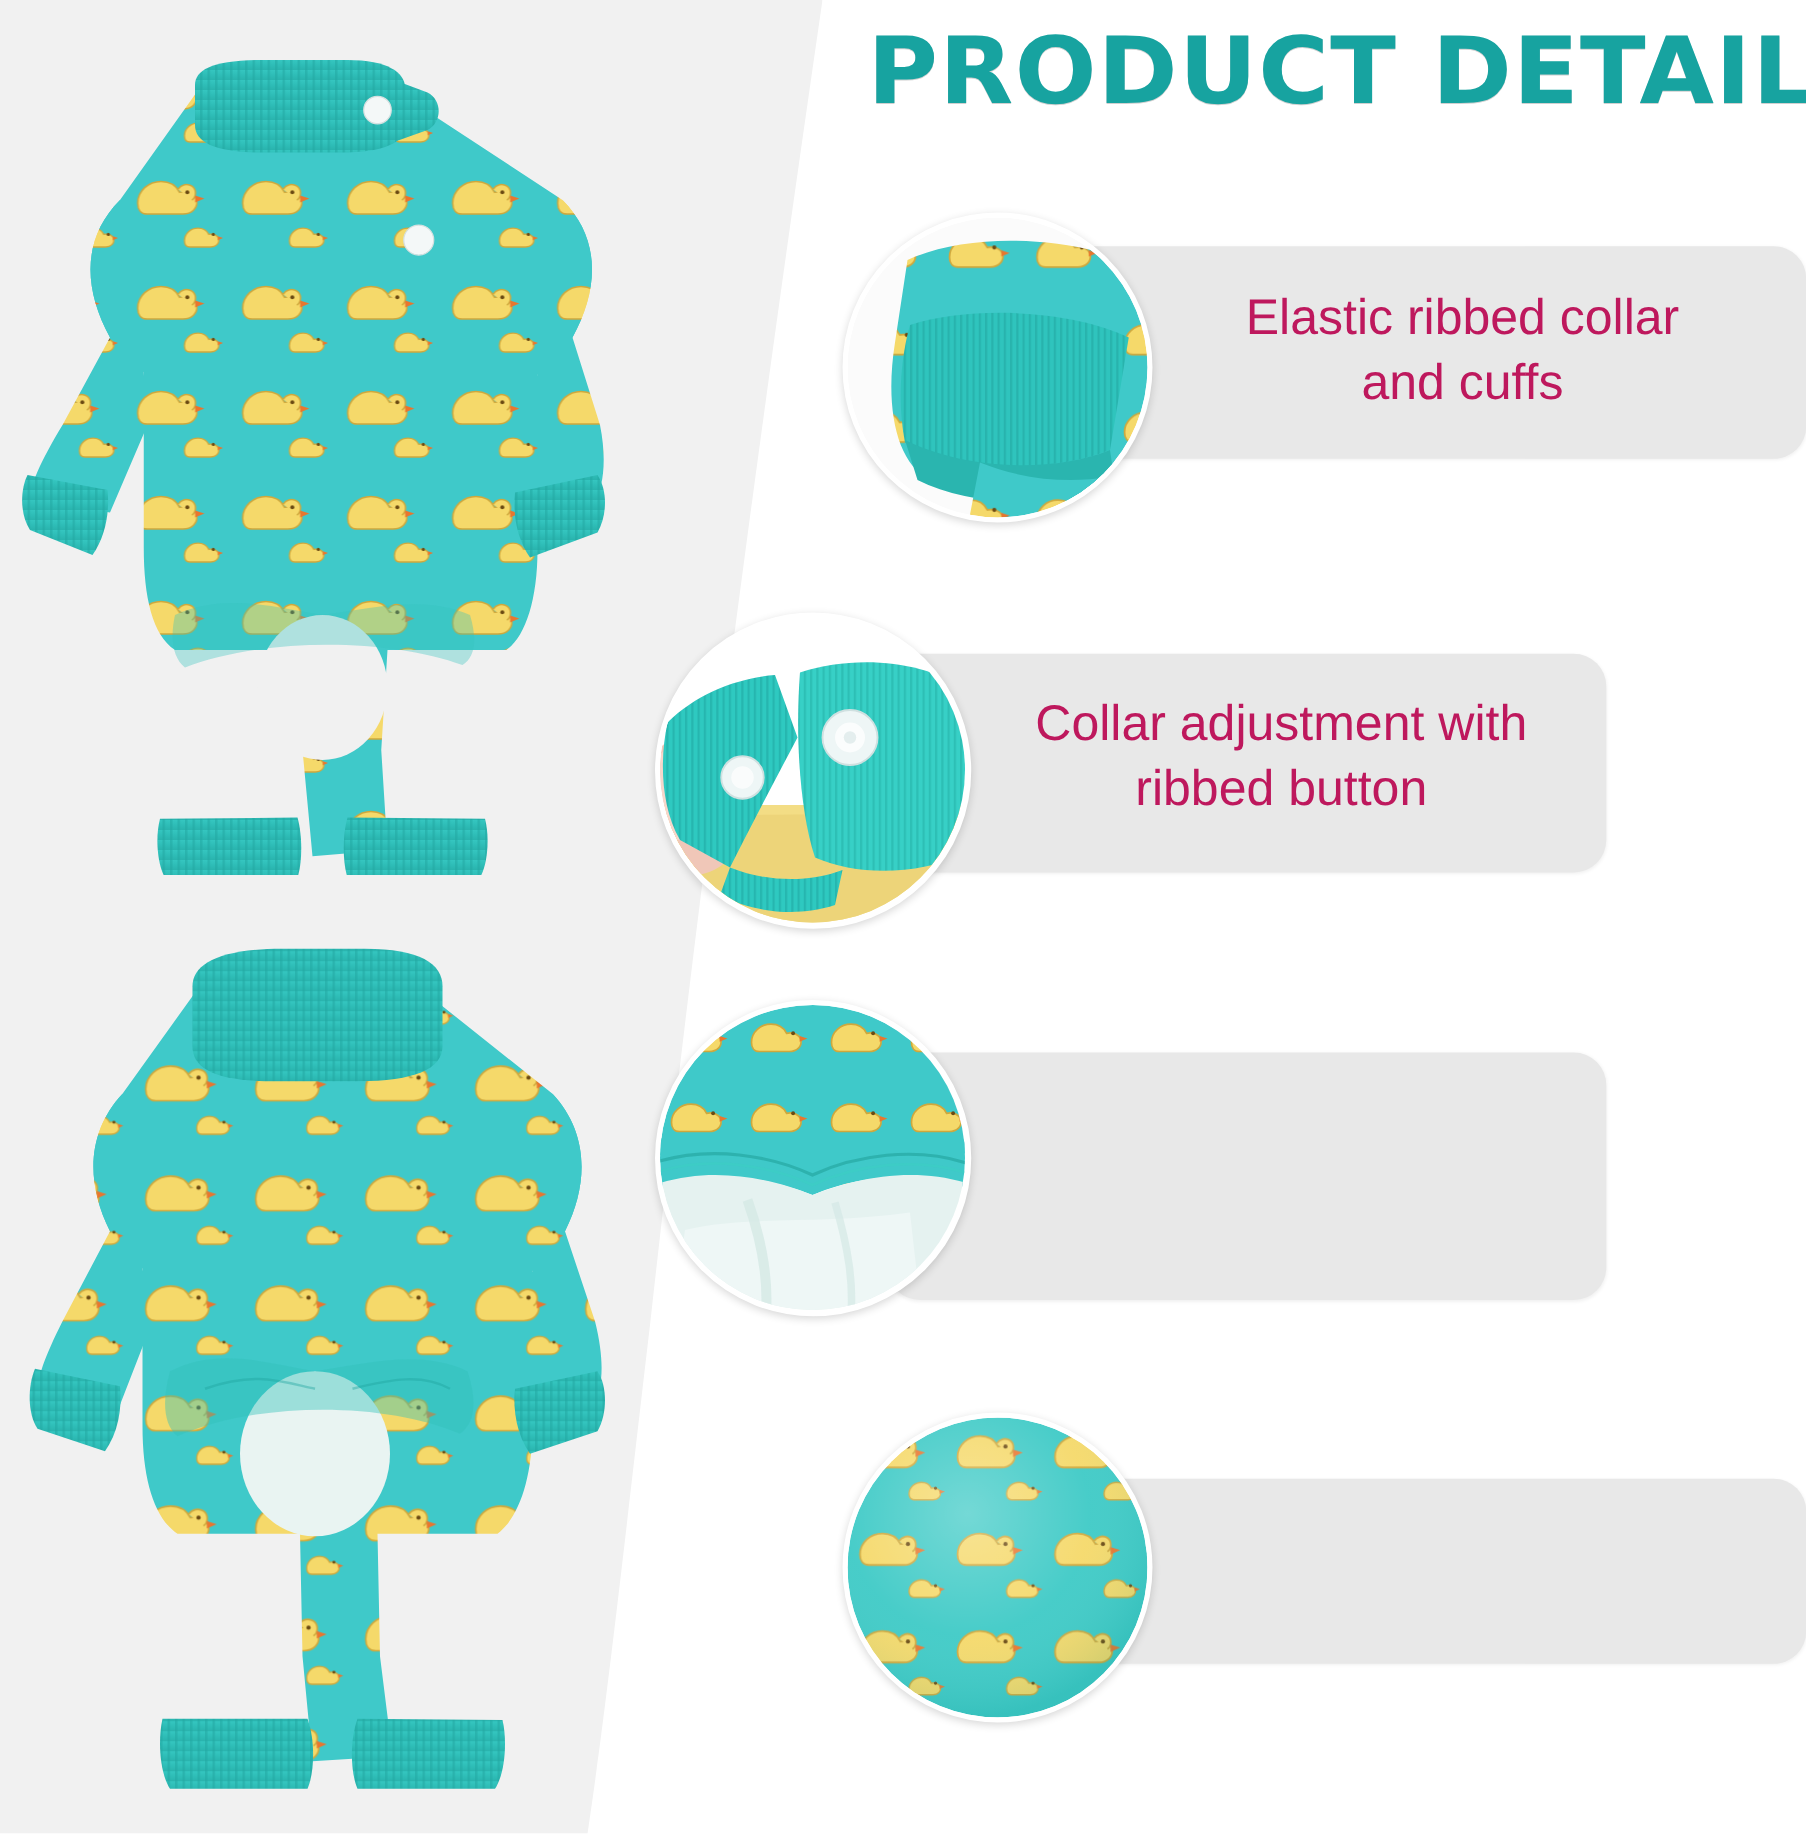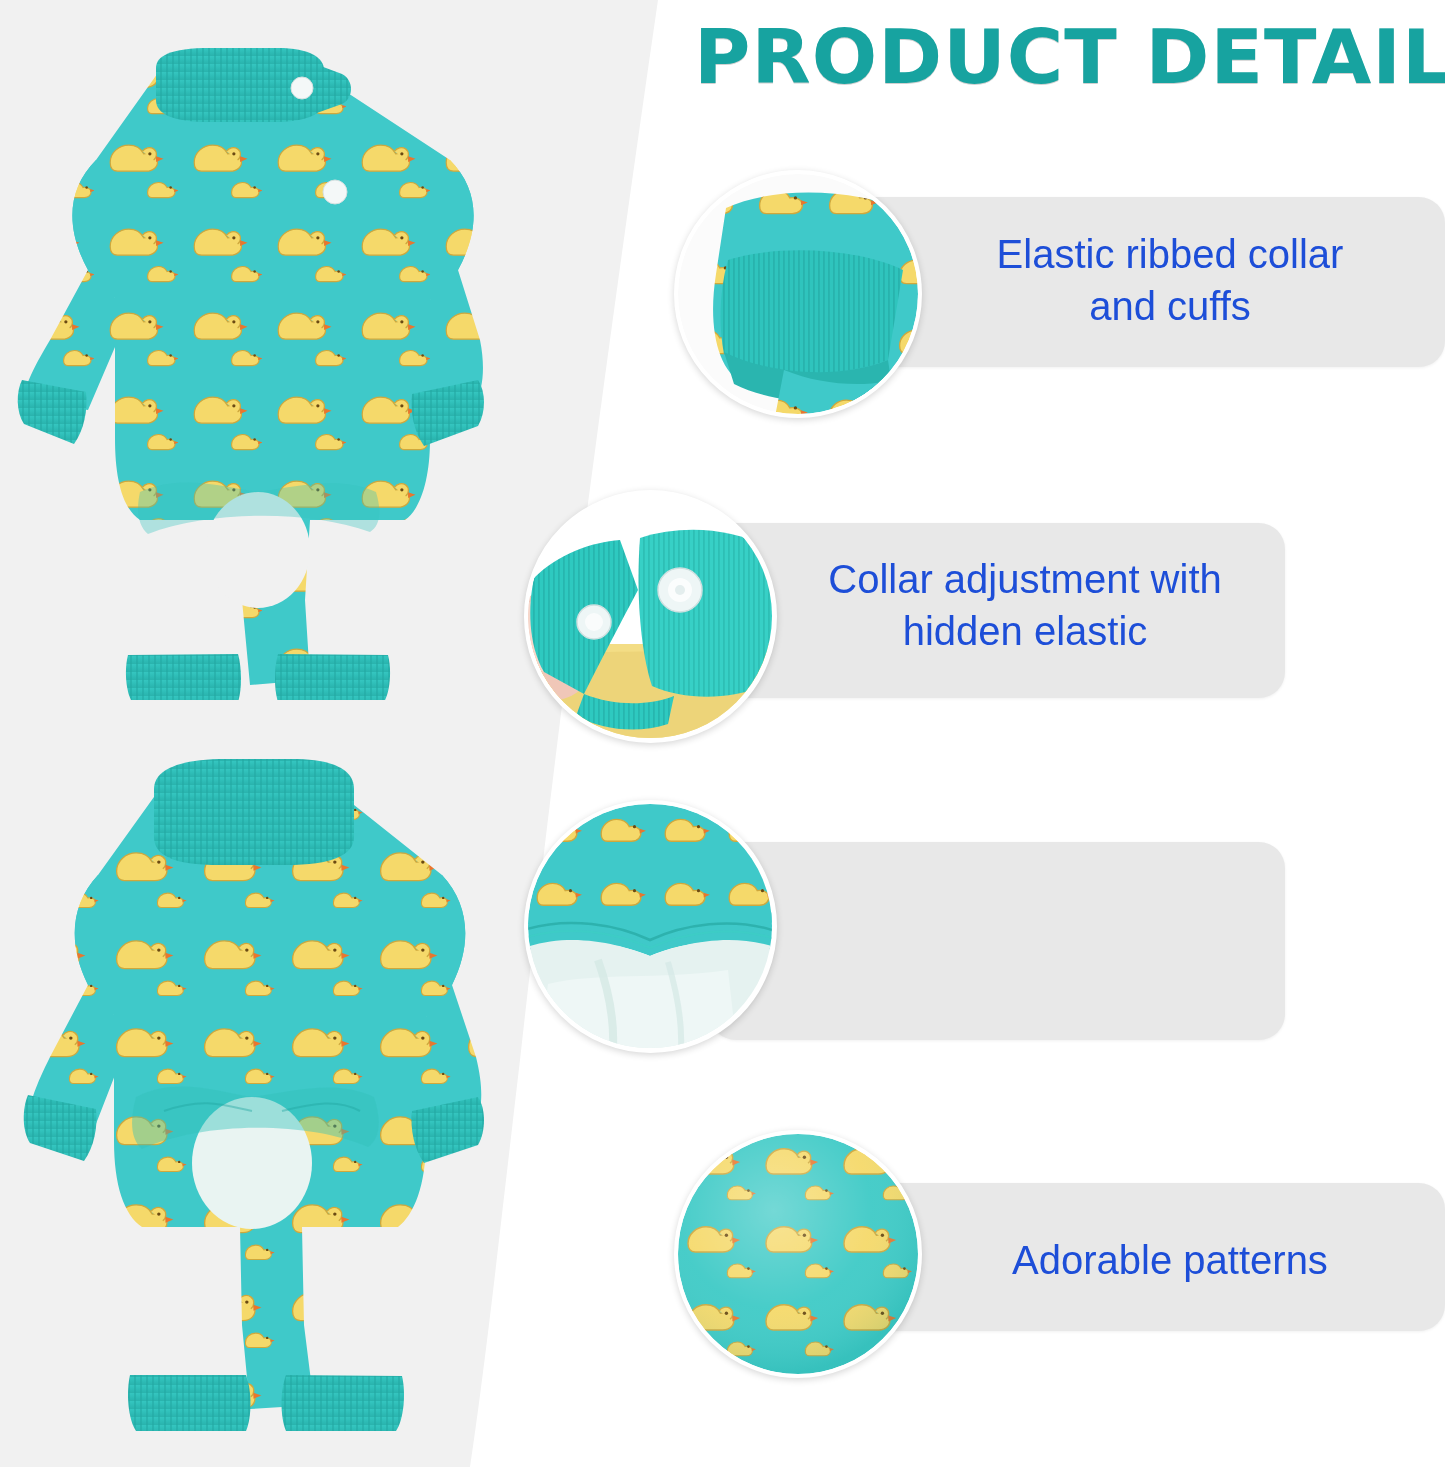--- a/index.html
+++ b/index.html
@@ -59,21 +59,21 @@
     position: absolute;
   }
   .feature-panel {
     position: absolute;
     background: #e8e8e8;
     border-radius: 22px;
     box-shadow: 0 1px 3px rgba(0,0,0,0.06);
   }
   .feature-text {
     position: absolute;
-    color: #1d4ed8;
+    color: #be185d;
     font-family: "Liberation Sans", sans-serif;
     font-size: 40px;
     line-height: 52px;
     text-align: center;
     white-space: pre-line;
   }
   .feature-circle {
     position: absolute;
     border-radius: 50%;
     overflow: hidden;
@@ -233,21 +233,21 @@
           <path d="M46,178 C90,200 160,206 210,186 L214,214 C170,234 100,232 56,210 Z" fill="#2ab5af"></path>
           <path d="M106,196 C150,214 200,214 238,200 L238,248 L96,248 Z" fill="url(#duckPatC1)"></path>
         </g>
       </svg>
     </div>
   </div>
 
   <div class="feature" style="left:510px; top:490px; width:790px; height:265px;">
     <div class="feature-panel" style="left:200px; top:33px; width:575px; height:175px; border-radius:26px;"></div>
     <div class="feature-text" style="left:270px; top:63px; width:490px;">Collar adjustment with
-hidden elastic</div>
+ribbed button</div>
     <div class="feature-circle" style="left:14px; top:0px; width:245px; height:245px;">
       <svg width="245" height="245" viewBox="0 0 245 245" xmlns="http://www.w3.org/2000/svg">
         <defs>
           <pattern id="ribC2" width="5" height="7" patternUnits="userSpaceOnUse">
             <rect width="5" height="7" fill="#2ec9c0"></rect>
             <rect x="0" y="0" width="1.8" height="7" fill="#21aaa3" opacity="0.6"></rect>
           </pattern>
           <pattern id="ribC2b" width="5" height="7" patternUnits="userSpaceOnUse">
             <rect width="5" height="7" fill="#37d0c6"></rect>
             <rect x="0" y="0" width="1.8" height="7" fill="#25b0a8" opacity="0.55"></rect>
@@ -314,21 +314,20 @@
           <path d="M20,180 C70,168 130,176 200,166 L210,255 L10,255 Z" fill="#eef7f6"></path>
           <path d="M70,156 C82,190 88,222 84,255" stroke="#d4e8e5" stroke-width="8" fill="none" opacity="0.8"></path>
           <path d="M140,158 C150,192 156,224 152,255" stroke="#d4e8e5" stroke-width="6" fill="none" opacity="0.7"></path>
         </g>
       </svg>
     </div>
   </div>
 
   <div class="feature" style="left:660px; top:1130px; width:785px; height:260px;">
     <div class="feature-panel" style="left:180px; top:53px; width:605px; height:148px; border-radius:0 26px 26px 0;"></div>
-    <div class="feature-text" style="left:260px; top:104px; width:500px;">Adorable patterns</div>
     <div class="feature-circle" style="left:14px; top:0px; width:240px; height:240px;">
       <svg width="240" height="240" viewBox="0 0 240 240" xmlns="http://www.w3.org/2000/svg">
         <defs>
           <pattern id="duckPatC4" width="78" height="78" patternUnits="userSpaceOnUse">
             <rect width="78" height="78" fill="#3ecac6"></rect>
             <g transform="translate(4,4) scale(0.60)">
               <path d="M10,46 C10,30 24,18 40,18 C52,18 60,24 64,32 C74,30 84,34 86,42 C88,52 80,60 68,60 L22,60 C14,60 10,54 10,46 Z" fill="#f5d96a" stroke="#cfa83c" stroke-width="2.4"></path>
               <path d="M62,28 C66,22 74,20 80,24 C86,28 86,38 80,42" fill="#f5d96a" stroke="#cfa83c" stroke-width="2.4"></path>
               <circle cx="74" cy="32" r="2.8" fill="#6b4a12"></circle>
               <path d="M84,36 L97,40 L84,46 Z" fill="#e8762e"></path>

